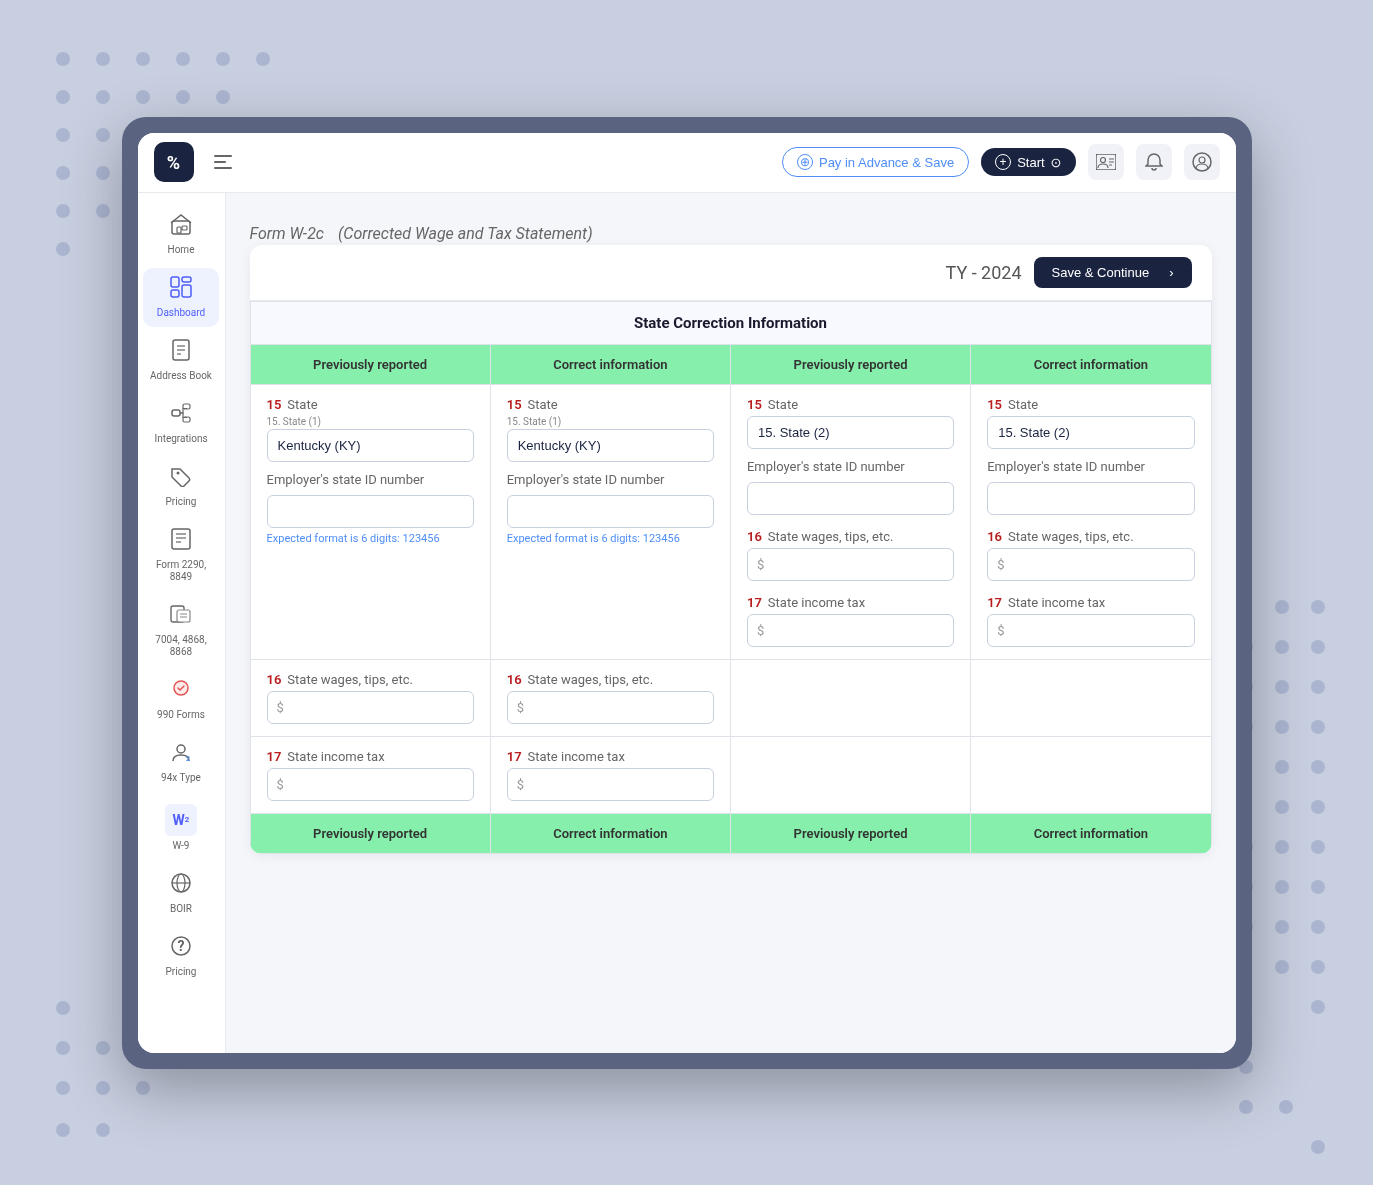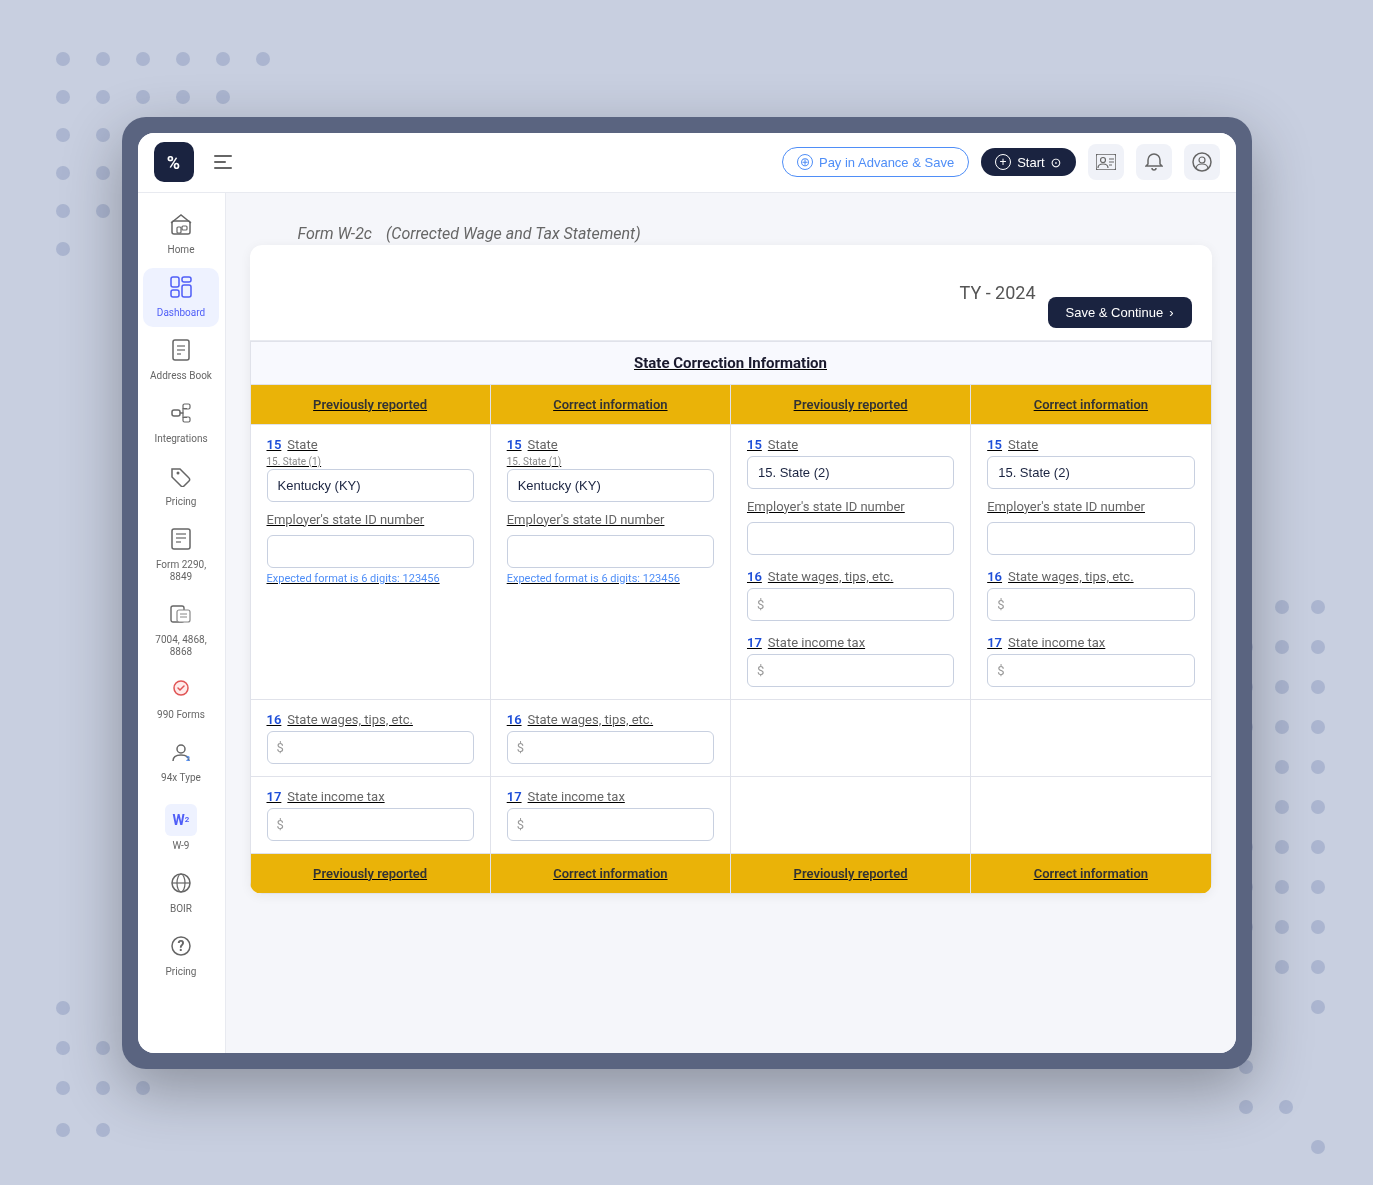--- a/index.html
+++ b/index.html
@@ -190,21 +190,20 @@
     .content {
       flex: 1;
       padding: 24px;
       background: #f5f6fa;
     }
 
     .page-title {
       font-size: 24px;
       font-weight: 700;
       color: #1a1a2e;
-      margin-left: 48px;
     }
     .page-title span {
       font-size: 16px;
       font-weight: 400;
       color: #666;
       font-style: italic;
     }
 
     .page-subtitle {
       font-size: 13px;
@@ -239,43 +238,41 @@
       background: #1a2340;
       color: white;
       border: none;
       border-radius: 8px;
       padding: 8px 18px;
       font-size: 13px;
       font-weight: 500;
       cursor: pointer;
       display: flex;
       align-items: center;
-      gap: 6px;
-      margin-top: 40px;
+      gap: 20px;
     }
 
     
     .form-table {
       width: 100%;
       border-collapse: collapse;
-      text-decoration: underline;
     }
 
     .section-header td {
       background: #f8f9fe;
       text-align: center;
       font-weight: 700;
       font-size: 15px;
       color: #1a1a2e;
       padding: 12px;
       border: 1px solid #e0e2ea;
     }
 
     .col-header td {
-      background: #eab308;
+      background: #86efac;
       font-weight: 600;
       font-size: 13px;
       color: #333;
       padding: 10px 16px;
       border: 1px solid #e0e2ea;
       text-align: center;
       margin-left: 48px;
     }
 
     .form-table td {
@@ -286,21 +283,21 @@
 
     .field-label-row {
       display: flex;
       align-items: flex-start;
       gap: 6px;
       margin-bottom: 4px;
     }
     .field-num {
       font-size: 13px;
       font-weight: 600;
-      color: #1d4ed8;
+      color: #b91c1c;
     }
     .field-name {
       font-size: 13px;
       color: #666;
     }
 
     .dropdown-wrapper {
       position: relative;
     }
     .dropdown-label {

